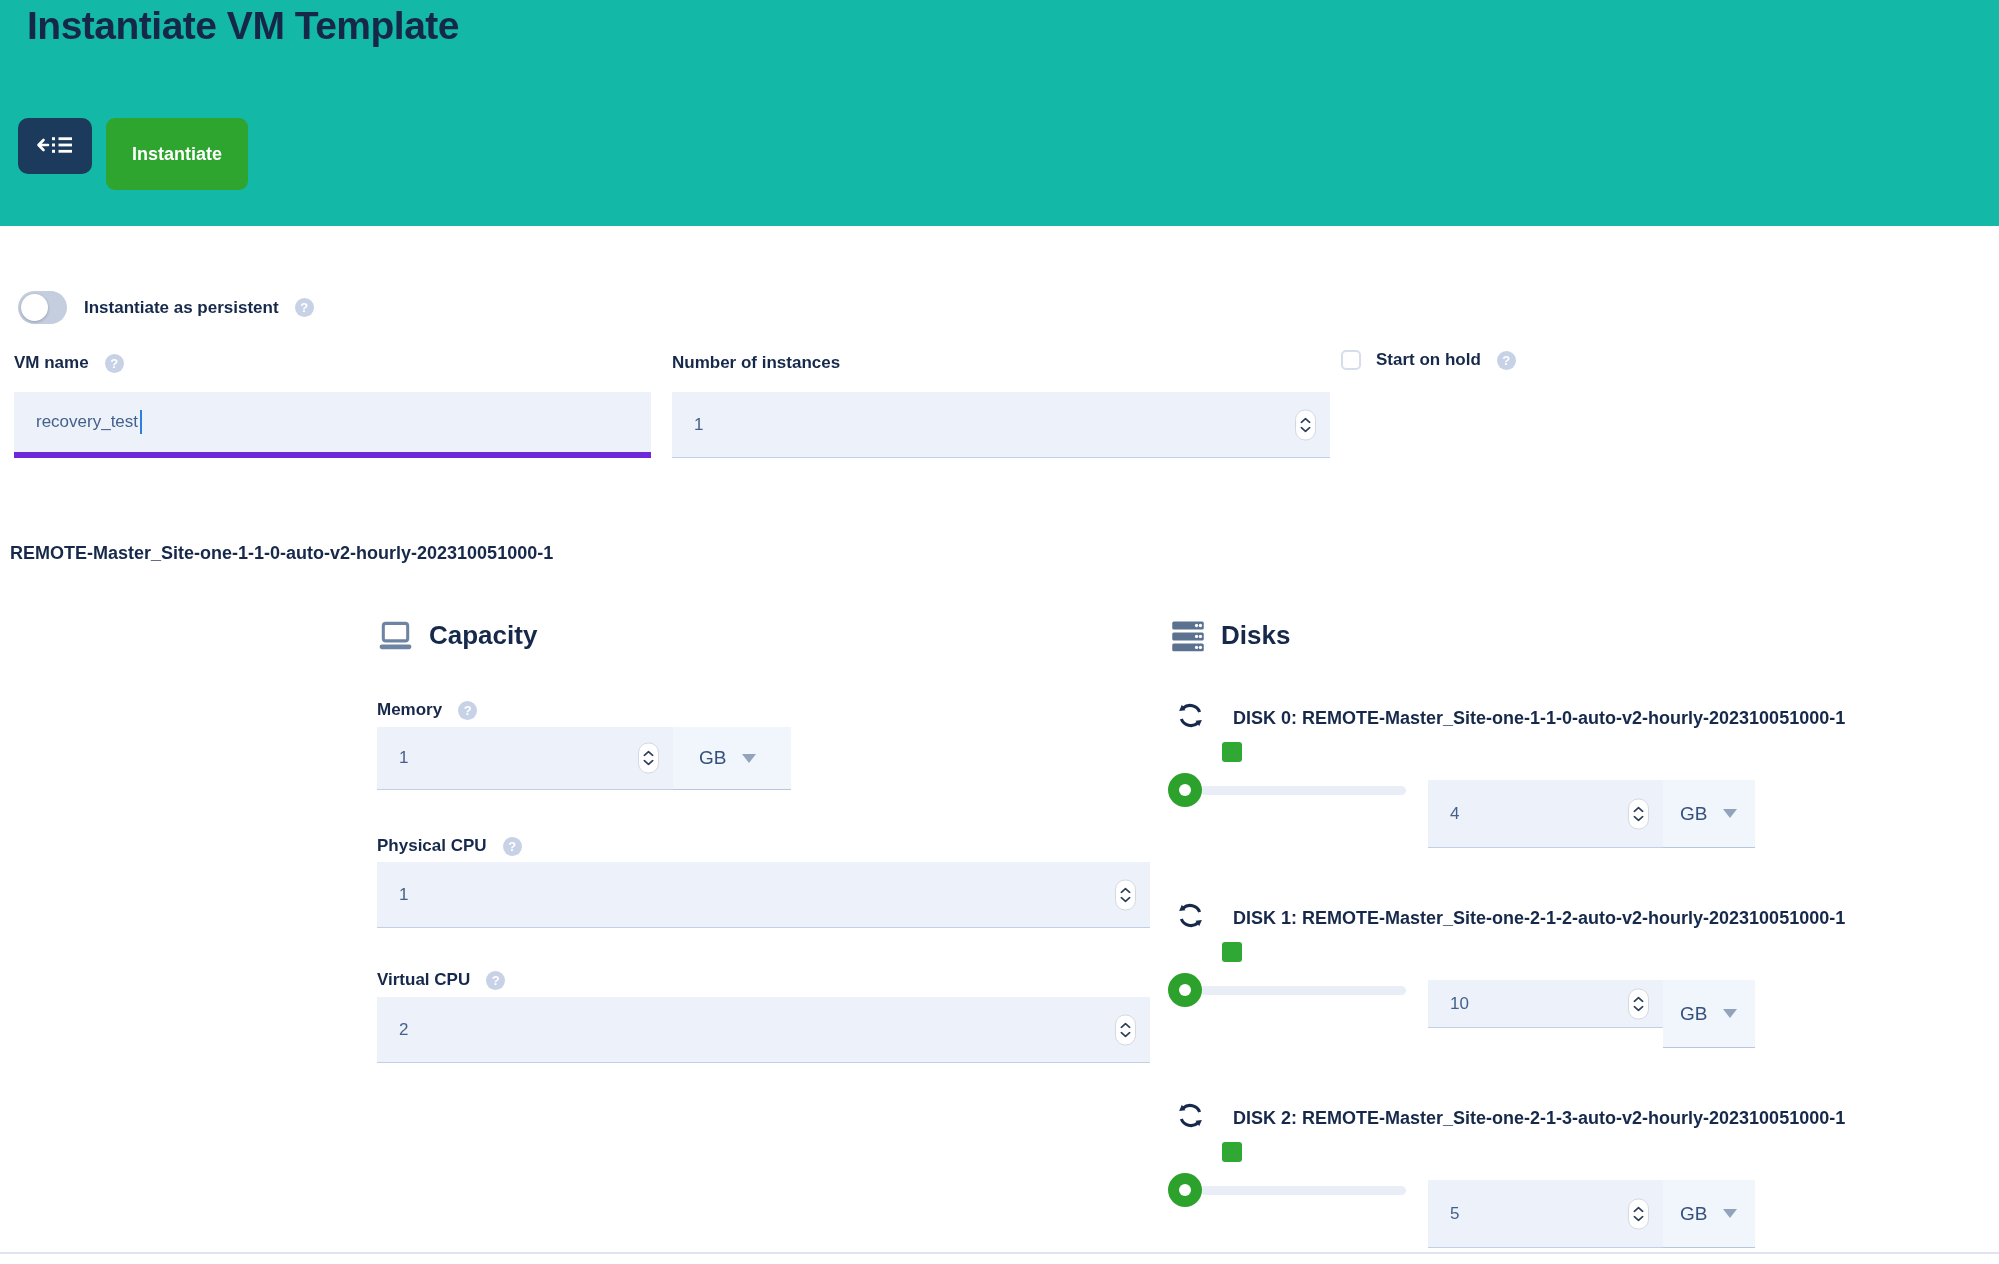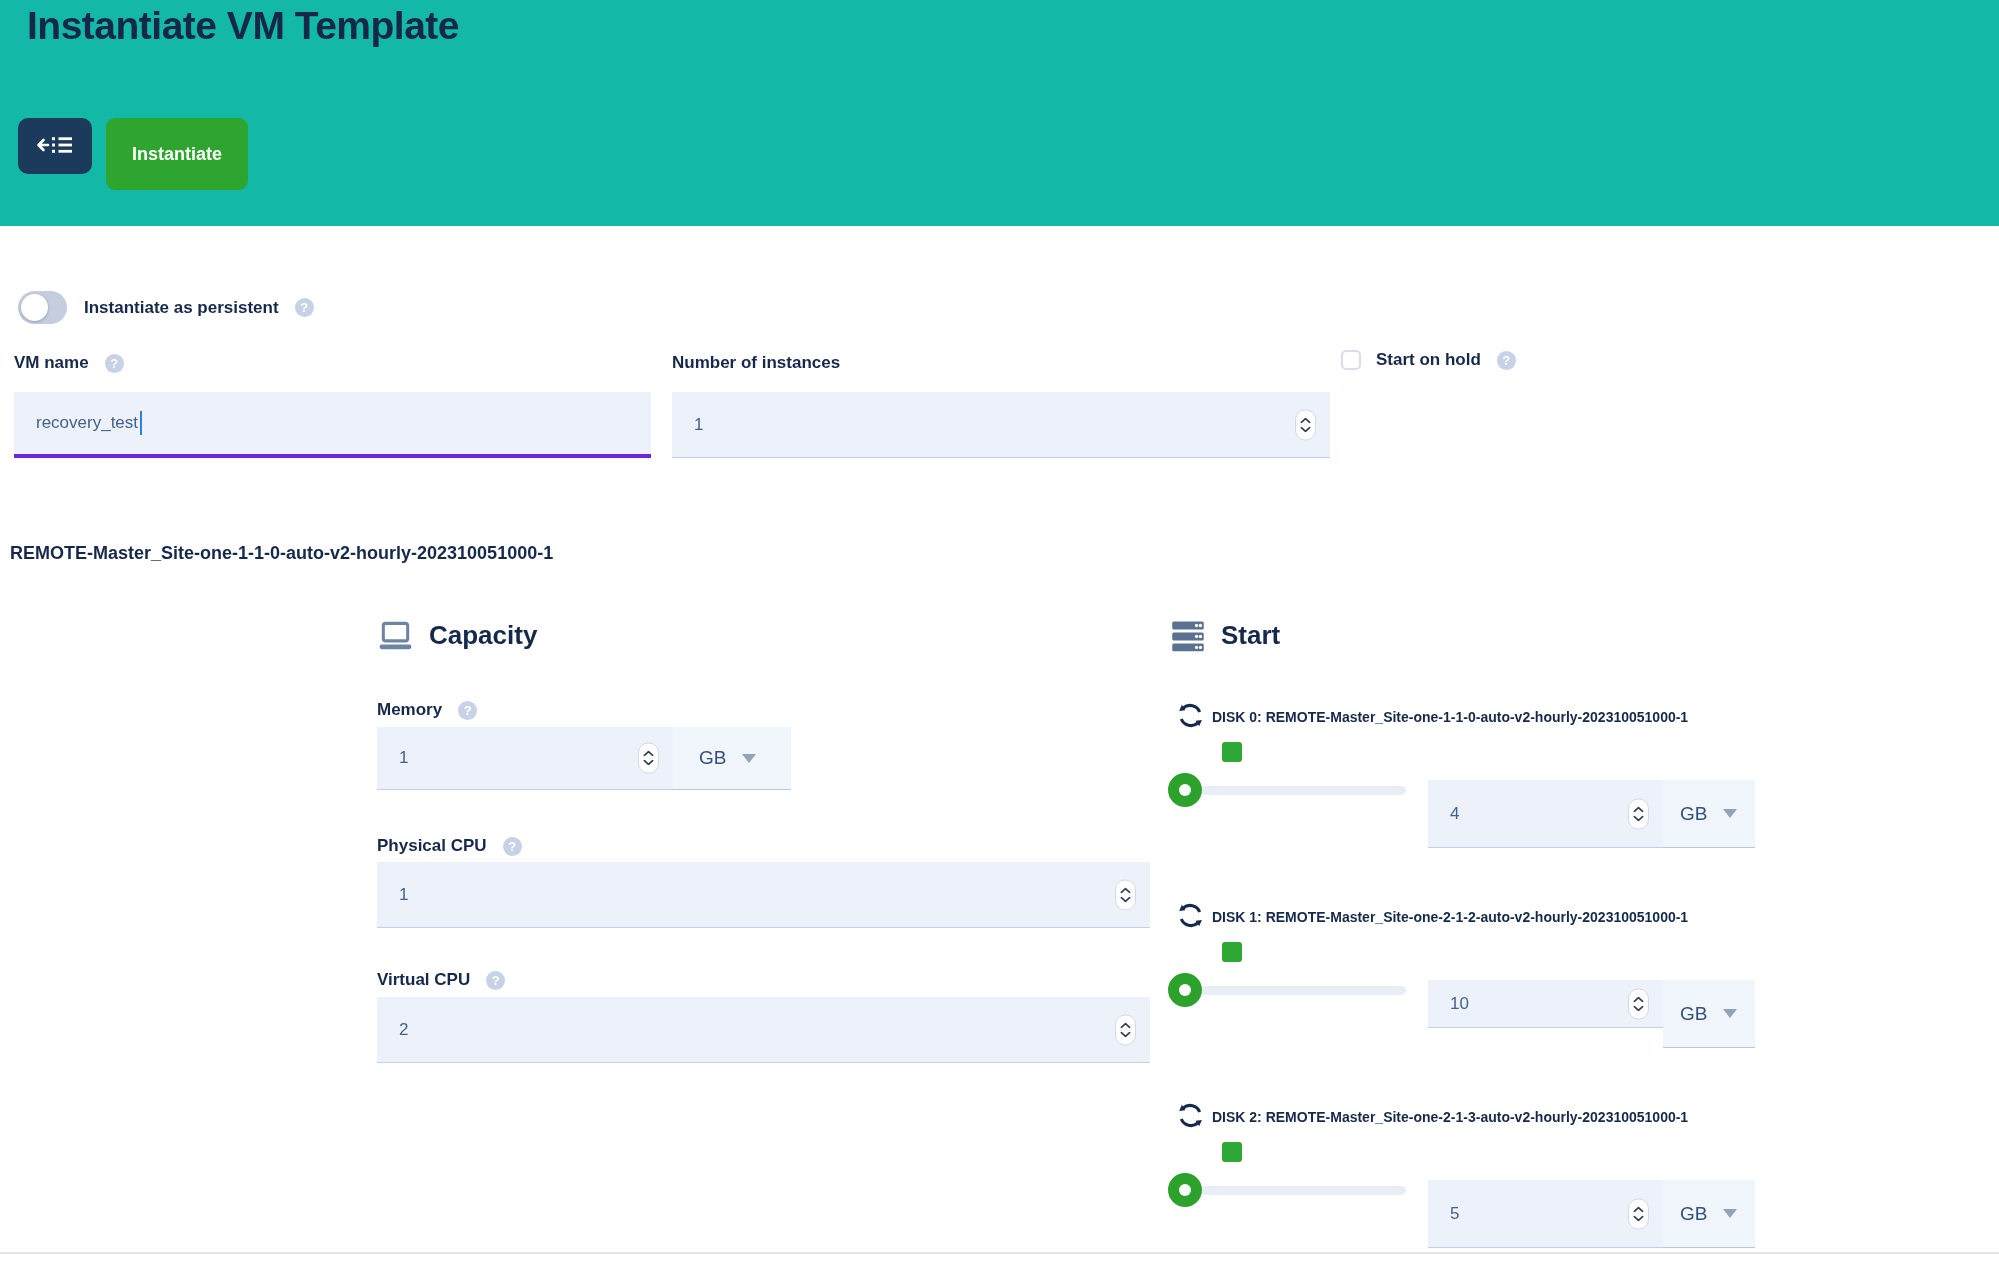--- a/index.html
+++ b/index.html
@@ -18,21 +18,21 @@
   .btn-green { position:absolute; left:106px; top:118px; height:72px; padding:0 26px;
     background:#2ea52e; border-radius:9px; color:#fff; font-size:18px; font-weight:700; }
 
   
   .help { width:19px; height:19px; border-radius:50%; background:#c7d2e6; color:#fff;
     font-size:13px; font-weight:700; display:inline-flex; align-items:center; justify-content:center;
     flex:0 0 auto; }
   .lbl { display:flex; align-items:center; gap:16px; font-size:17px; font-weight:700; color:#16294b; }
   .filled { background:#edf1fa; border-bottom:1px solid #c3cfe2; display:flex; align-items:center; }
   .filled .value { font-size:17px; color:#44618c; padding-left:22px; white-space:pre; }
-  .focused { border-bottom:4px solid #6d28d9; }
+  .focused { border-bottom:6px solid #6d28d9; }
   .caret { display:inline-block; width:2px; height:24px; background:#2f7fe0; margin-left:2px;
     animation:blink 1.1s step-end infinite; }
   @keyframes blink { 50% { opacity:0; } }
   .stepper { position:absolute; right:14px; top:50%; transform:translateY(-50%);
     width:21px; height:31px; background:#fff; border:1px solid #d3d9e3; border-radius:10px;
     display:flex; flex-direction:column; align-items:center; justify-content:center; gap:3px; cursor:pointer; }
   .unit-select { background:#f1f5fc; border-bottom:1px solid #b9c7dc; display:flex;
     align-items:center; padding-left:26px; gap:16px; cursor:pointer; }
   .unit-select .unit { font-size:19px; font-weight:500; color:#33517c; }
   .tri-down { width:0; height:0; border-left:7px solid transparent; border-right:7px solid transparent;
@@ -45,21 +45,21 @@
     background:#fff; box-shadow:0 1px 3px rgba(20,40,75,.3); }
 
   
   .checkbox { width:20px; height:20px; border:2px solid #d8dee9; border-radius:5px; background:#fff; cursor:pointer; }
 
   
   .section-head { display:flex; align-items:flex-start; gap:15px; }
   .section-head .ttl { font-size:26px; font-weight:700; color:#16294b; }
 
   
-  .disk-label { display:flex; align-items:center; gap:6px; font-size:14px; font-weight:700;
+  .disk-label { display:flex; align-items:center; gap:27px; font-size:18px; font-weight:700;
     color:#16294b; white-space:nowrap; }
   .chip { width:20px; height:20px; border-radius:3px; background:#2fa836; }
   .slider-knob { position:absolute; width:34px; height:34px; border-radius:50%; background:#2ca22c;
     display:flex; align-items:center; justify-content:center; cursor:pointer; }
   .slider-knob .hole { width:12px; height:12px; border-radius:50%; background:#fff; }
   .slider-track { position:absolute; height:9px; border-radius:5px; background:#e9edf6; cursor:pointer; }
 
   .divider-bottom { position:absolute; left:0; top:1252px; width:1999px; height:2px; background:#dfe4ee; }
 </style>
 </head>
@@ -203,21 +203,21 @@
         <rect x="1.5" y="8.3" width="21" height="5.3" rx="1" fill="#5b7190"></rect>
         <rect x="1.5" y="15.6" width="21" height="5.3" rx="1" fill="#5b7190"></rect>
         <circle cx="17.7" cy="3.65" r="1.1" fill="#fff"></circle>
           <circle cx="20.3" cy="3.65" r="1.1" fill="#fff"></circle>
         <circle cx="17.7" cy="10.95" r="1.1" fill="#fff"></circle>
           <circle cx="20.3" cy="10.95" r="1.1" fill="#fff"></circle>
         <circle cx="17.7" cy="18.25" r="1.1" fill="#fff"></circle>
           <circle cx="20.3" cy="18.25" r="1.1" fill="#fff"></circle>
       </svg>
     </span>
-    <span class="ttl">Start</span>
+    <span class="ttl">Disks</span>
   </div>
 
   <div class="abs disk-label" style="left:1175px; top:700px;">
     <span>
       <svg width="31" height="31" viewBox="0 0 24 24" fill="none">
         <path d="M19.1 9.3 A8 8 0 0 0 6.4 6.2" stroke="#16294b" stroke-width="2.4"></path>
         <polygon points="3.2,8.6 8.0,7.9 5.3,3.6" fill="#16294b"></polygon>
         <path d="M4.9 14.7 A8 8 0 0 0 17.6 17.8" stroke="#16294b" stroke-width="2.4"></path>
         <polygon points="20.8,15.4 16.0,16.1 18.7,20.4" fill="#16294b"></polygon>
       </svg>

